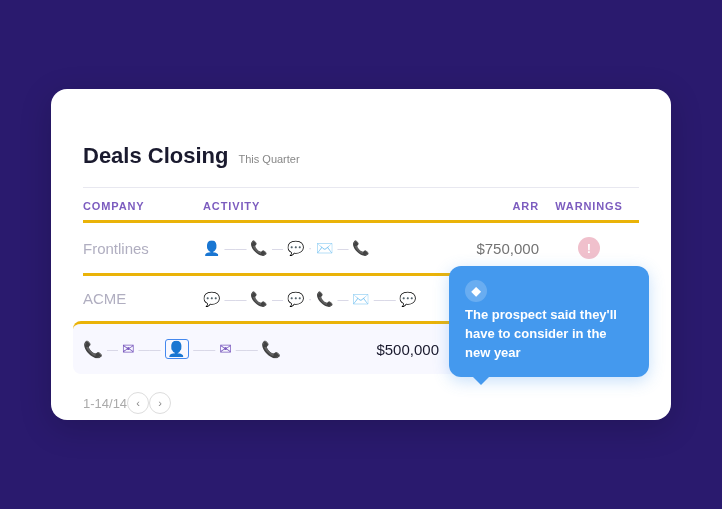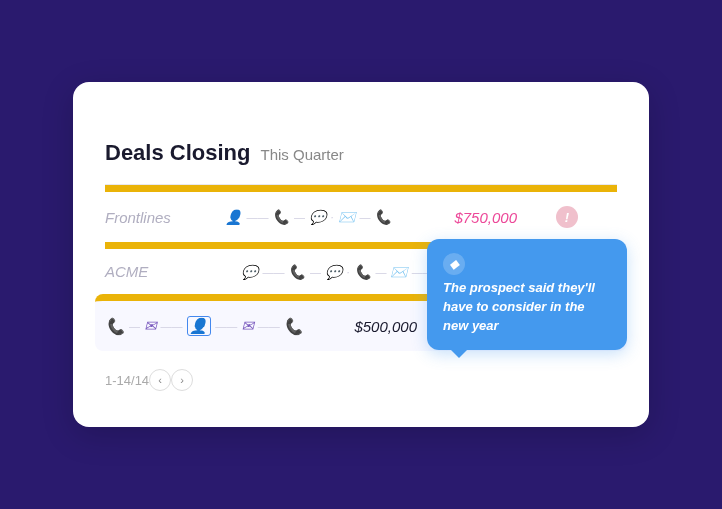--- a/index.html
+++ b/index.html
@@ -8,38 +8,38 @@
       display: flex;
       align-items: center;
       justify-content: center;
       width: 722px;
       height: 509px;
       font-family: -apple-system, BlinkMacSystemFont, 'Segoe UI', sans-serif;
     }
     .card {
       background: #ffffff;
       border-radius: 16px;
-      padding: 28px 32px 36px 32px;
-      width: 576px;
+      padding: 28px 32px 6px 32px;
+      width: 620px;
       box-shadow: 0 8px 32px rgba(0,0,0,0.18);
       position: relative;
     }
     .card-header {
       display: flex;
       align-items: baseline;
       gap: 10px;
       margin-bottom: 18px;
     }
     .card-title {
       font-size: 22px;
       font-weight: 700;
       color: #1a1a2e;
     }
     .card-subtitle {
-      font-size: 15px;
+      font-size: 11px;
       color: #888;
       font-weight: 400;
       margin-top: 36px;
     }
     .divider {
       border: none;
       border-top: 1px solid #e8e8f0;
       margin-bottom: 0;
     }
     .table-header {
@@ -54,23 +54,22 @@
       color: #7c5cbf;
       text-transform: uppercase;
     }
     .col-label.arr { text-align: right; }
     .col-label.warnings { text-align: center; }
     .table-row {
       display: grid;
       grid-template-columns: 120px 1fr 100px 100px;
       align-items: center;
       padding: 14px 0;
-      border-top: 7px solid #eab308;
+      border-top: 3px solid #eab308;
       position: relative;
-      font-style: italic;
     }
     .company-name {
       font-size: 15px;
       font-weight: 600;
       color: #1a1a2e;
     }
     .company-name.muted {
       color: #b0aec0;
       font-weight: 500;
     }
@@ -88,21 +87,21 @@
       font-size: 11px;
       margin: 0 1px;
     }
     .arr-value {
       text-align: right;
       font-size: 15px;
       color: #1a1a2e;
       font-weight: 500;
     }
     .arr-value.muted {
-      color: #ec4899;
+      color: #737373;
     }
     .warning-cell {
       display: flex;
       align-items: center;
       justify-content: center;
     }
     .warning-icon {
       width: 22px;
       height: 22px;
       background: #ff4466;
@@ -189,41 +188,47 @@
 </head>
 <body>
 
 <div class="card">
   <div class="card-header">
     <span class="card-title">Deals Closing</span>
     <span class="card-subtitle">This Quarter</span>
   </div>
   <hr class="divider">
 
+  <div class="table-header">
+    <span class="col-label">COMPANY</span>
+    <span class="col-label">ACTIVITY</span>
+    <span class="col-label arr">ARR</span>
+    <span class="col-label warnings">WARNINGS</span>
+  </div>
 
   <div class="table-row">
     <span class="company-name muted">Frontlines</span>
     <div class="activity-icons">
       <span class="act-icon">👤</span>
       <span class="act-dash">——</span>
       <span class="act-icon">📞</span>
       <span class="act-dash">—</span>
       <span class="act-icon">💬</span>
       <span class="act-dash">·</span>
       <span class="act-icon">✉️</span>
       <span class="act-dash">—</span>
       <span class="act-icon">📞</span>
     </div>
     <span class="arr-value muted">$750,000</span>
     <div class="warning-cell">
       <div class="warning-icon muted">!</div>
     </div>
   </div>
 
-  <div class="table-row" style="position:relative;gap:16px;">
+  <div class="table-row" style="position:relative;">
     <span class="company-name muted">ACME</span>
     <div class="activity-icons">
       <span class="act-icon">💬</span>
       <span class="act-dash">——</span>
       <span class="act-icon">📞</span>
       <span class="act-dash">—</span>
       <span class="act-icon">💬</span>
       <span class="act-dash">·</span>
       <span class="act-icon">📞</span>
       <span class="act-dash">—</span>

